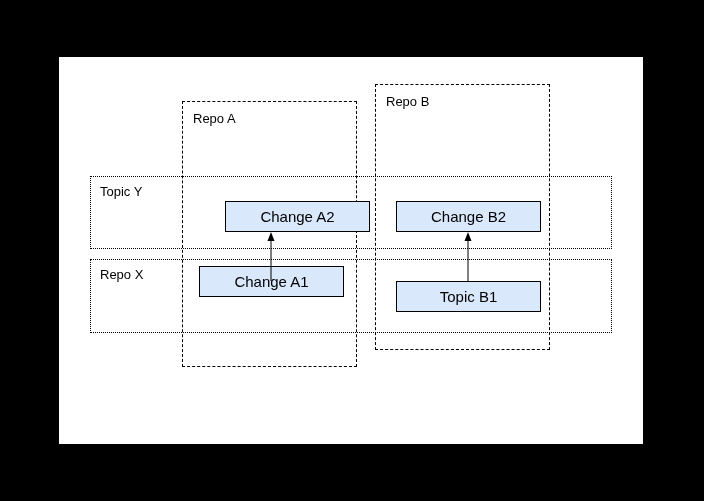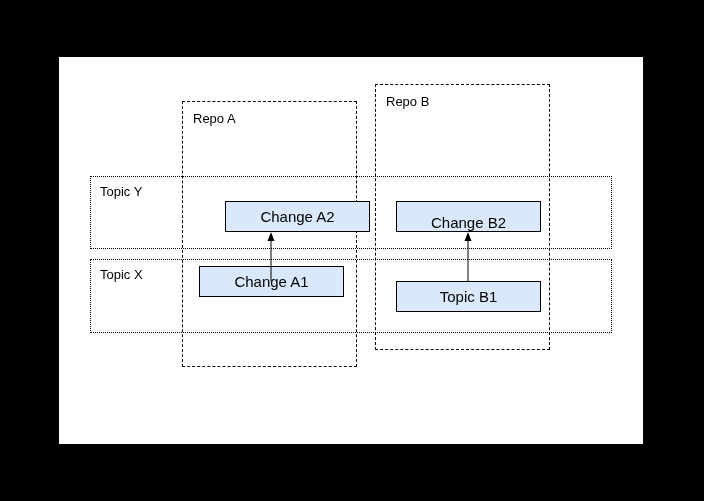--- a/index.html
+++ b/index.html
@@ -70,36 +70,36 @@
 </head>
 <body>
 
 <div class="canvas">
 
   <div class="topic-box" style="left:31px; top:119px; width:522px; height:73px;">
     <span class="group-label">Topic Y</span>
   </div>
 
   <div class="topic-box" style="left:31px; top:202px; width:522px; height:74px;">
-    <span class="group-label">Topic X</span>
+    <span class="group-label">Repo X</span>
   </div>
 
   <div class="repo-box" style="left:123px; top:44px; width:175px; height:266px;">
     <span class="group-label">Repo A</span>
   </div>
 
   <div class="repo-box" style="left:316px; top:27px; width:175px; height:266px;">
     <span class="group-label">Repo B</span>
   </div>
 
   <div class="change-box" style="left:140px; top:144px;margin-left:26px;">
     <span>Change A2</span>
   </div>
 
-  <div class="change-box" style="left:337px; top:144px;align-items:flex-end;">
+  <div class="change-box" style="left:337px; top:144px;">
     <span>Change B2</span>
   </div>
 
   <div class="change-box" style="left:140px; top:209px;">
     <span>Change A1</span>
   </div>
 
   <div class="change-box" style="left:337px; top:224px;">
     <span>Topic B1</span>
   </div>

